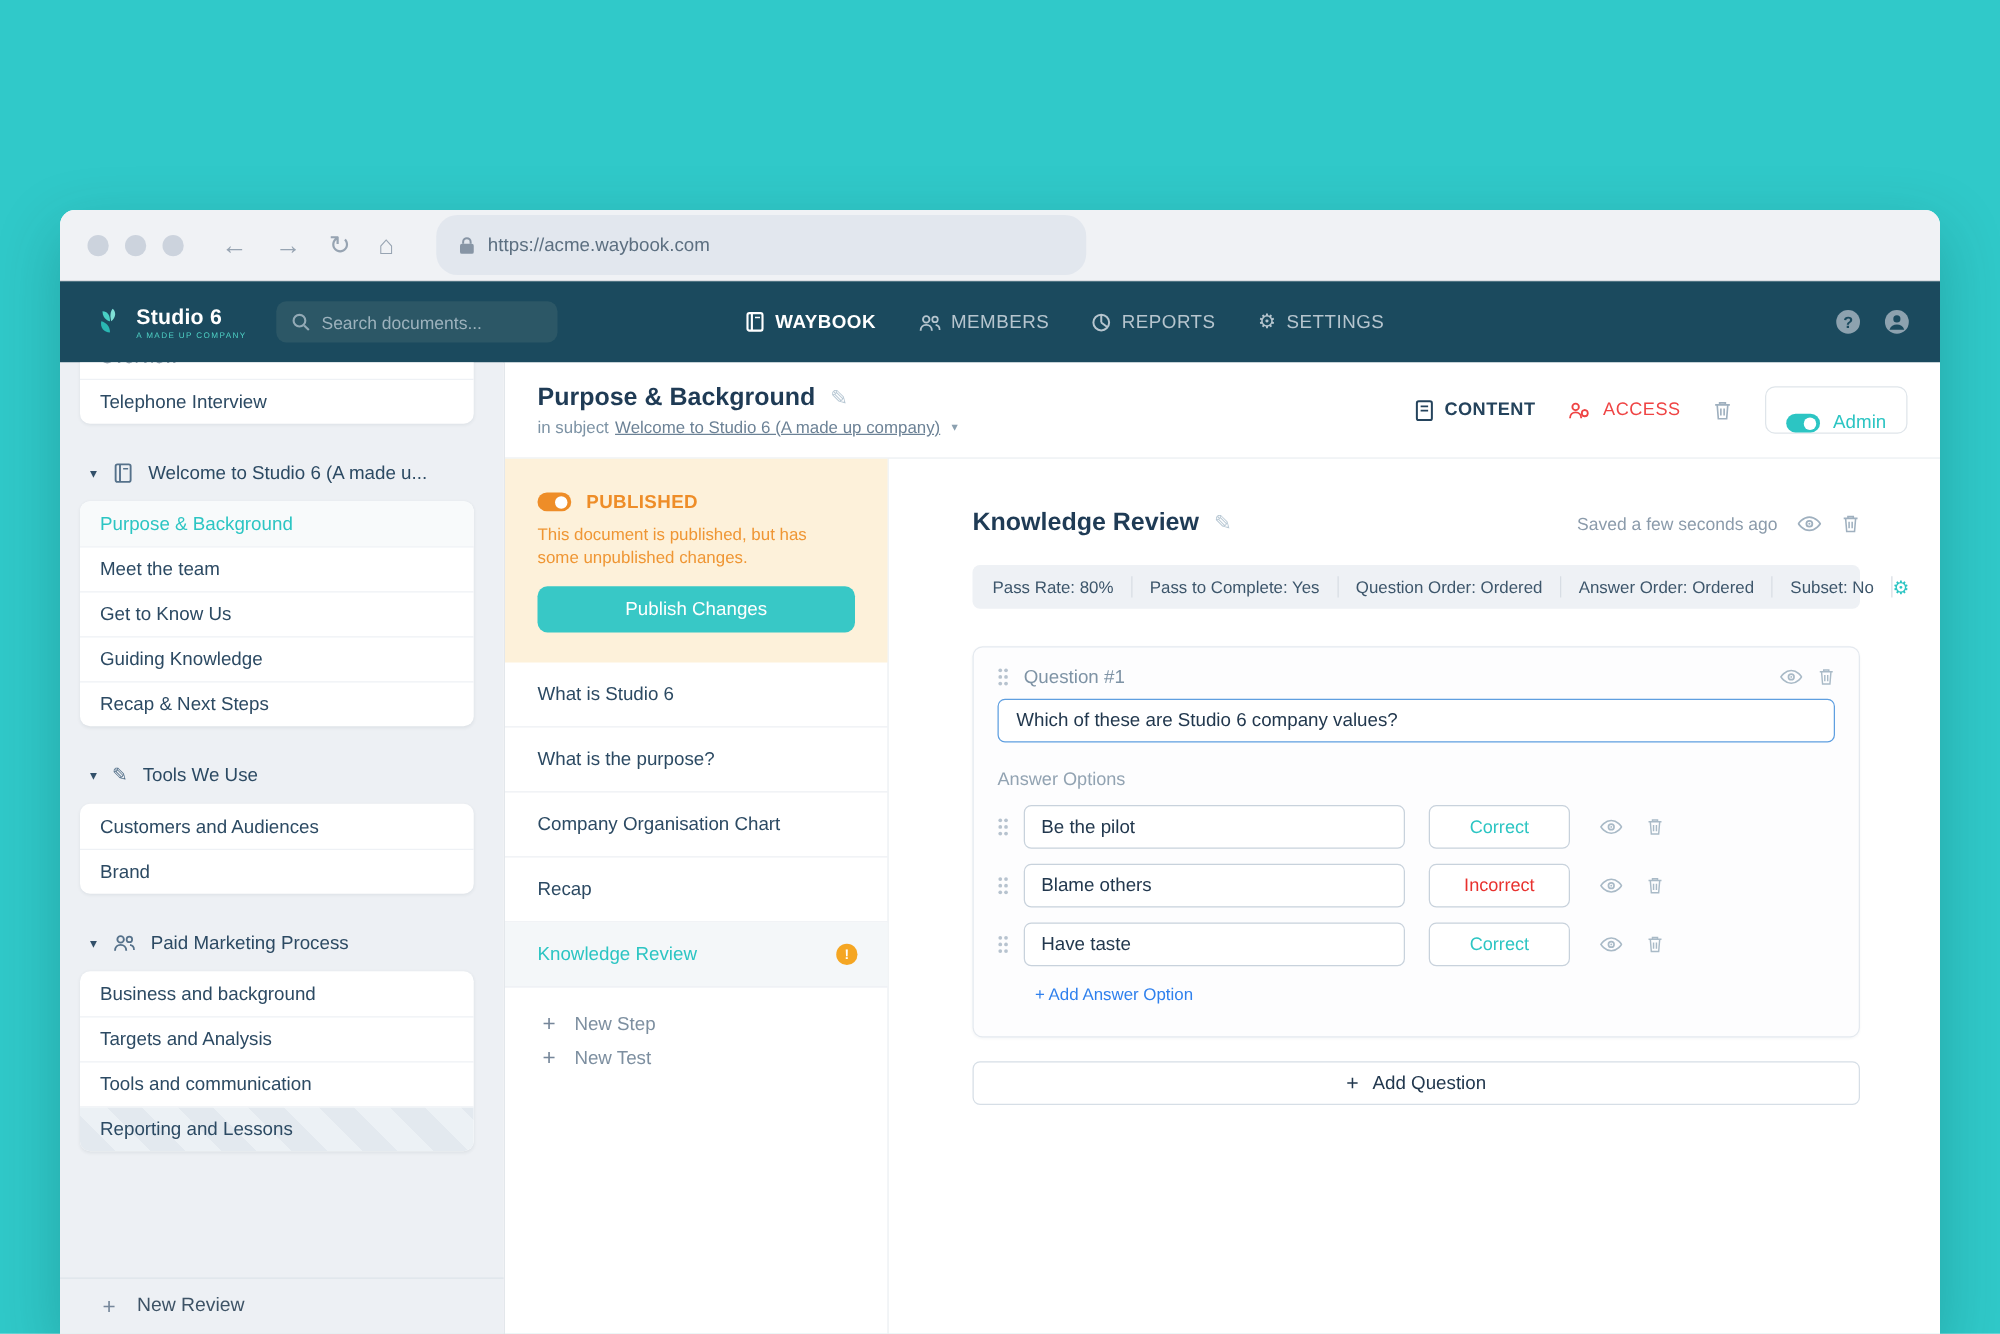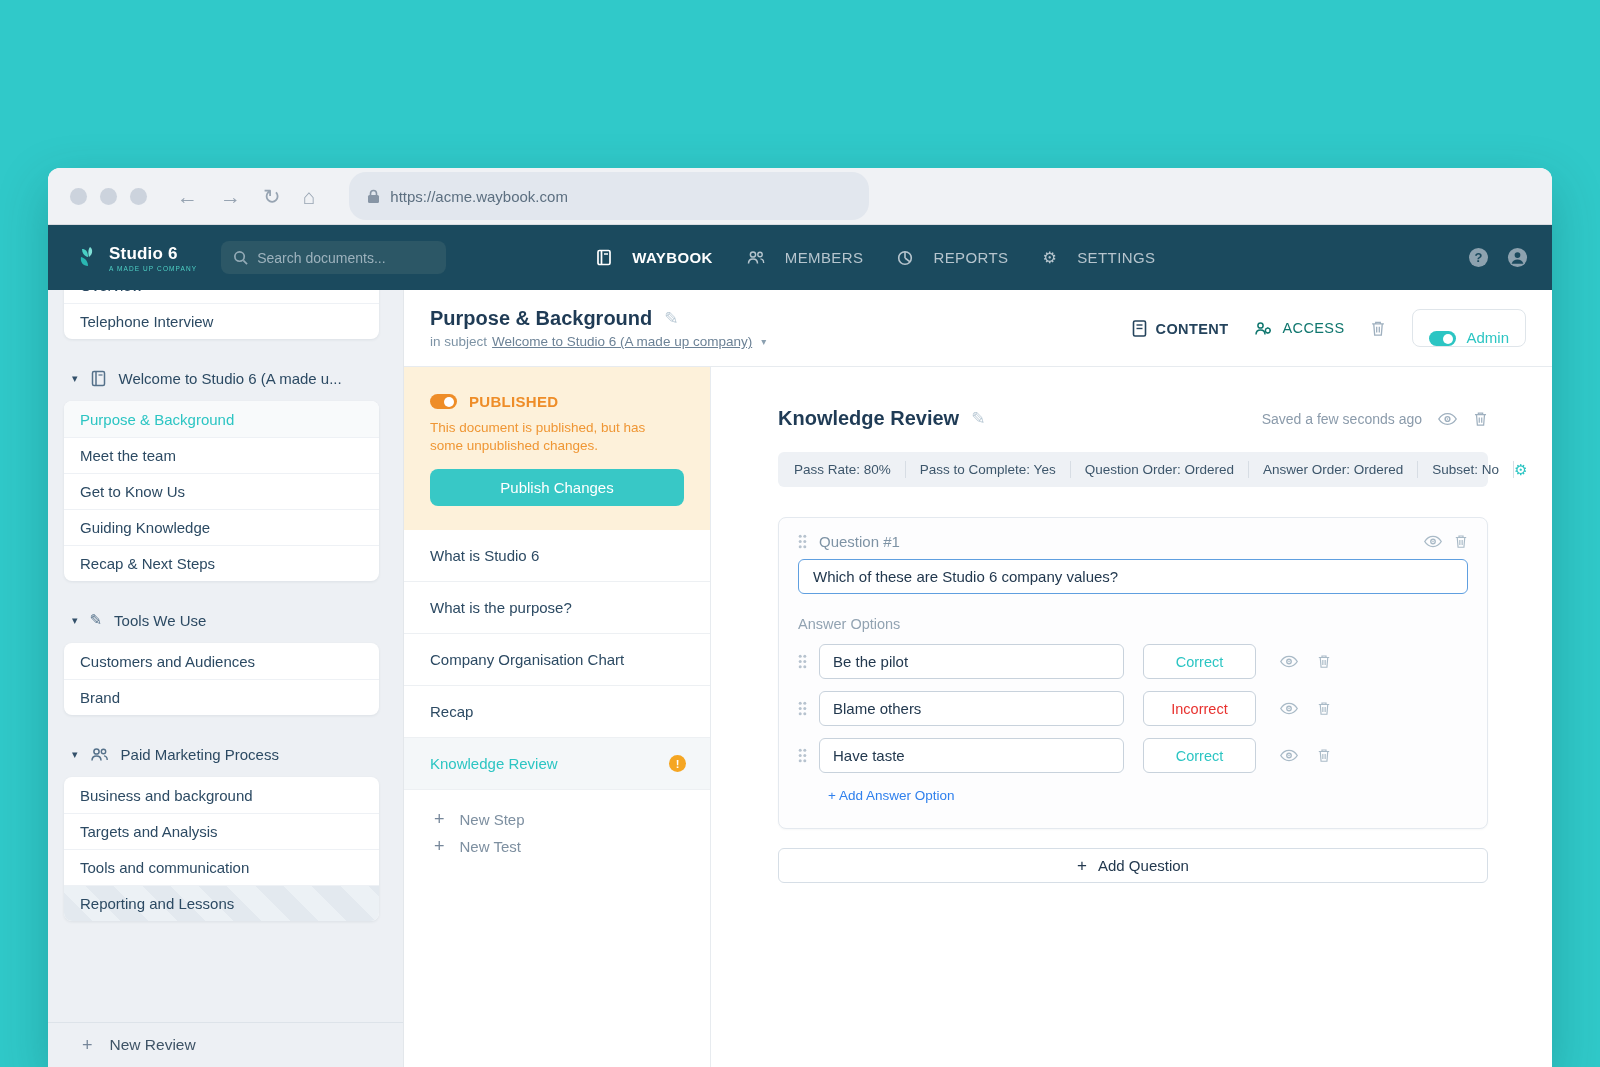--- a/index.html
+++ b/index.html
@@ -25,21 +25,21 @@
   
   .navbar { height:65px; background:#1b4a5e; display:flex; align-items:center;
             padding:0 24px 0 28px; flex:none; }
   .logo { display:flex; align-items:center; gap:7px; }
   .logo-txt .logo-name { color:#fff; font-size:17px; font-weight:bold; letter-spacing:.2px; }
   .logo-txt .logo-tag { color:#4fd1c5; font-size:6.5px; letter-spacing:1.1px; margin-top:1px; }
   .nav-search { margin-left:24px; width:225px; height:33px; background:#2c5766; border-radius:8px;
                 display:flex; align-items:center; padding-left:12px; gap:9px; color:#93aab6; }
   .nav-search .ph { font-size:14px; color:#9db2bd; }
   .nav-menu { display:flex; align-items:center; gap:34px; margin-left:150px; }
-  .nav-item { display:flex; align-items:center; gap:20px; color:#b6c5ce; font-size:15px;
+  .nav-item { display:flex; align-items:flex-end; gap:8px; color:#b6c5ce; font-size:15px;
               letter-spacing:.4px; cursor:pointer; }
   .nav-item.active { color:#fff; font-weight:bold; }
   .nav-item .gear { font-size:16px; line-height:1; }
   .nav-right { margin-left:auto; display:flex; align-items:center; gap:19px; }
   .help-circle { width:19px; height:19px; border-radius:50%; background:#8da2af; color:#1b4a5e;
                  font-size:13px; font-weight:bold; display:flex; align-items:center; justify-content:center; }
   .nav-right svg { color:#8da2af; }
 
   
   .app-body { flex:1; display:flex; min-height:0; }
@@ -68,22 +68,22 @@
   .main { flex:1; display:flex; flex-direction:column; border-left:1px solid #e3e7eb; min-width:0; }
   .doc-header { height:77px; background:#fff; border-bottom:1px solid #e7ebef; flex:none;
                 display:flex; align-items:center; padding:0 26px; }
   .doc-title-wrap .title-row { display:flex; align-items:center; gap:12px; }
   .doc-title { font-size:20px; font-weight:bold; color:#1f3b55; }
   .subject-row { margin-top:4px; font-size:13.5px; color:#7d93a5; display:flex; align-items:center; gap:5px; }
   .subject-link { color:#6c8296; text-decoration:underline; cursor:pointer; }
   .subject-caret { font-size:10px; color:#8ba0b0; margin-left:4px; }
   .header-right { margin-left:auto; display:flex; align-items:center; gap:26px; }
   .tab { display:flex; align-items:center; gap:9px; font-size:14.5px; letter-spacing:.4px;
-         color:#0f766e; cursor:pointer; }
-  .tab.active { color:#24435c; font-weight:bold;align-items:flex-end; }
+         color:#ef4444; cursor:pointer; }
+  .tab.active { color:#24435c; font-weight:bold; }
   .icon-btn { color:#9fb0bf; cursor:pointer; display:flex; }
   .admin-btn { border:1px solid #dfe5ea; border-radius:8px; height:38px; padding:0 16px;
                display:flex; align-items:flex-end; gap:10px; cursor:pointer; background:#fff; }
   .admin-label { color:#2cc5c3; font-size:15px; }
   .toggle { width:27px; height:15px; border-radius:8px; position:relative; }
   .toggle.teal { background:#2cc5c3; }
   .toggle.orange { background:#ee8d28; }
   .toggle .knob { position:absolute; top:2.5px; right:3px; width:10px; height:10px; border-radius:50%; background:#fff; }
 
   .main-row { flex:1; display:flex; min-height:0; }

